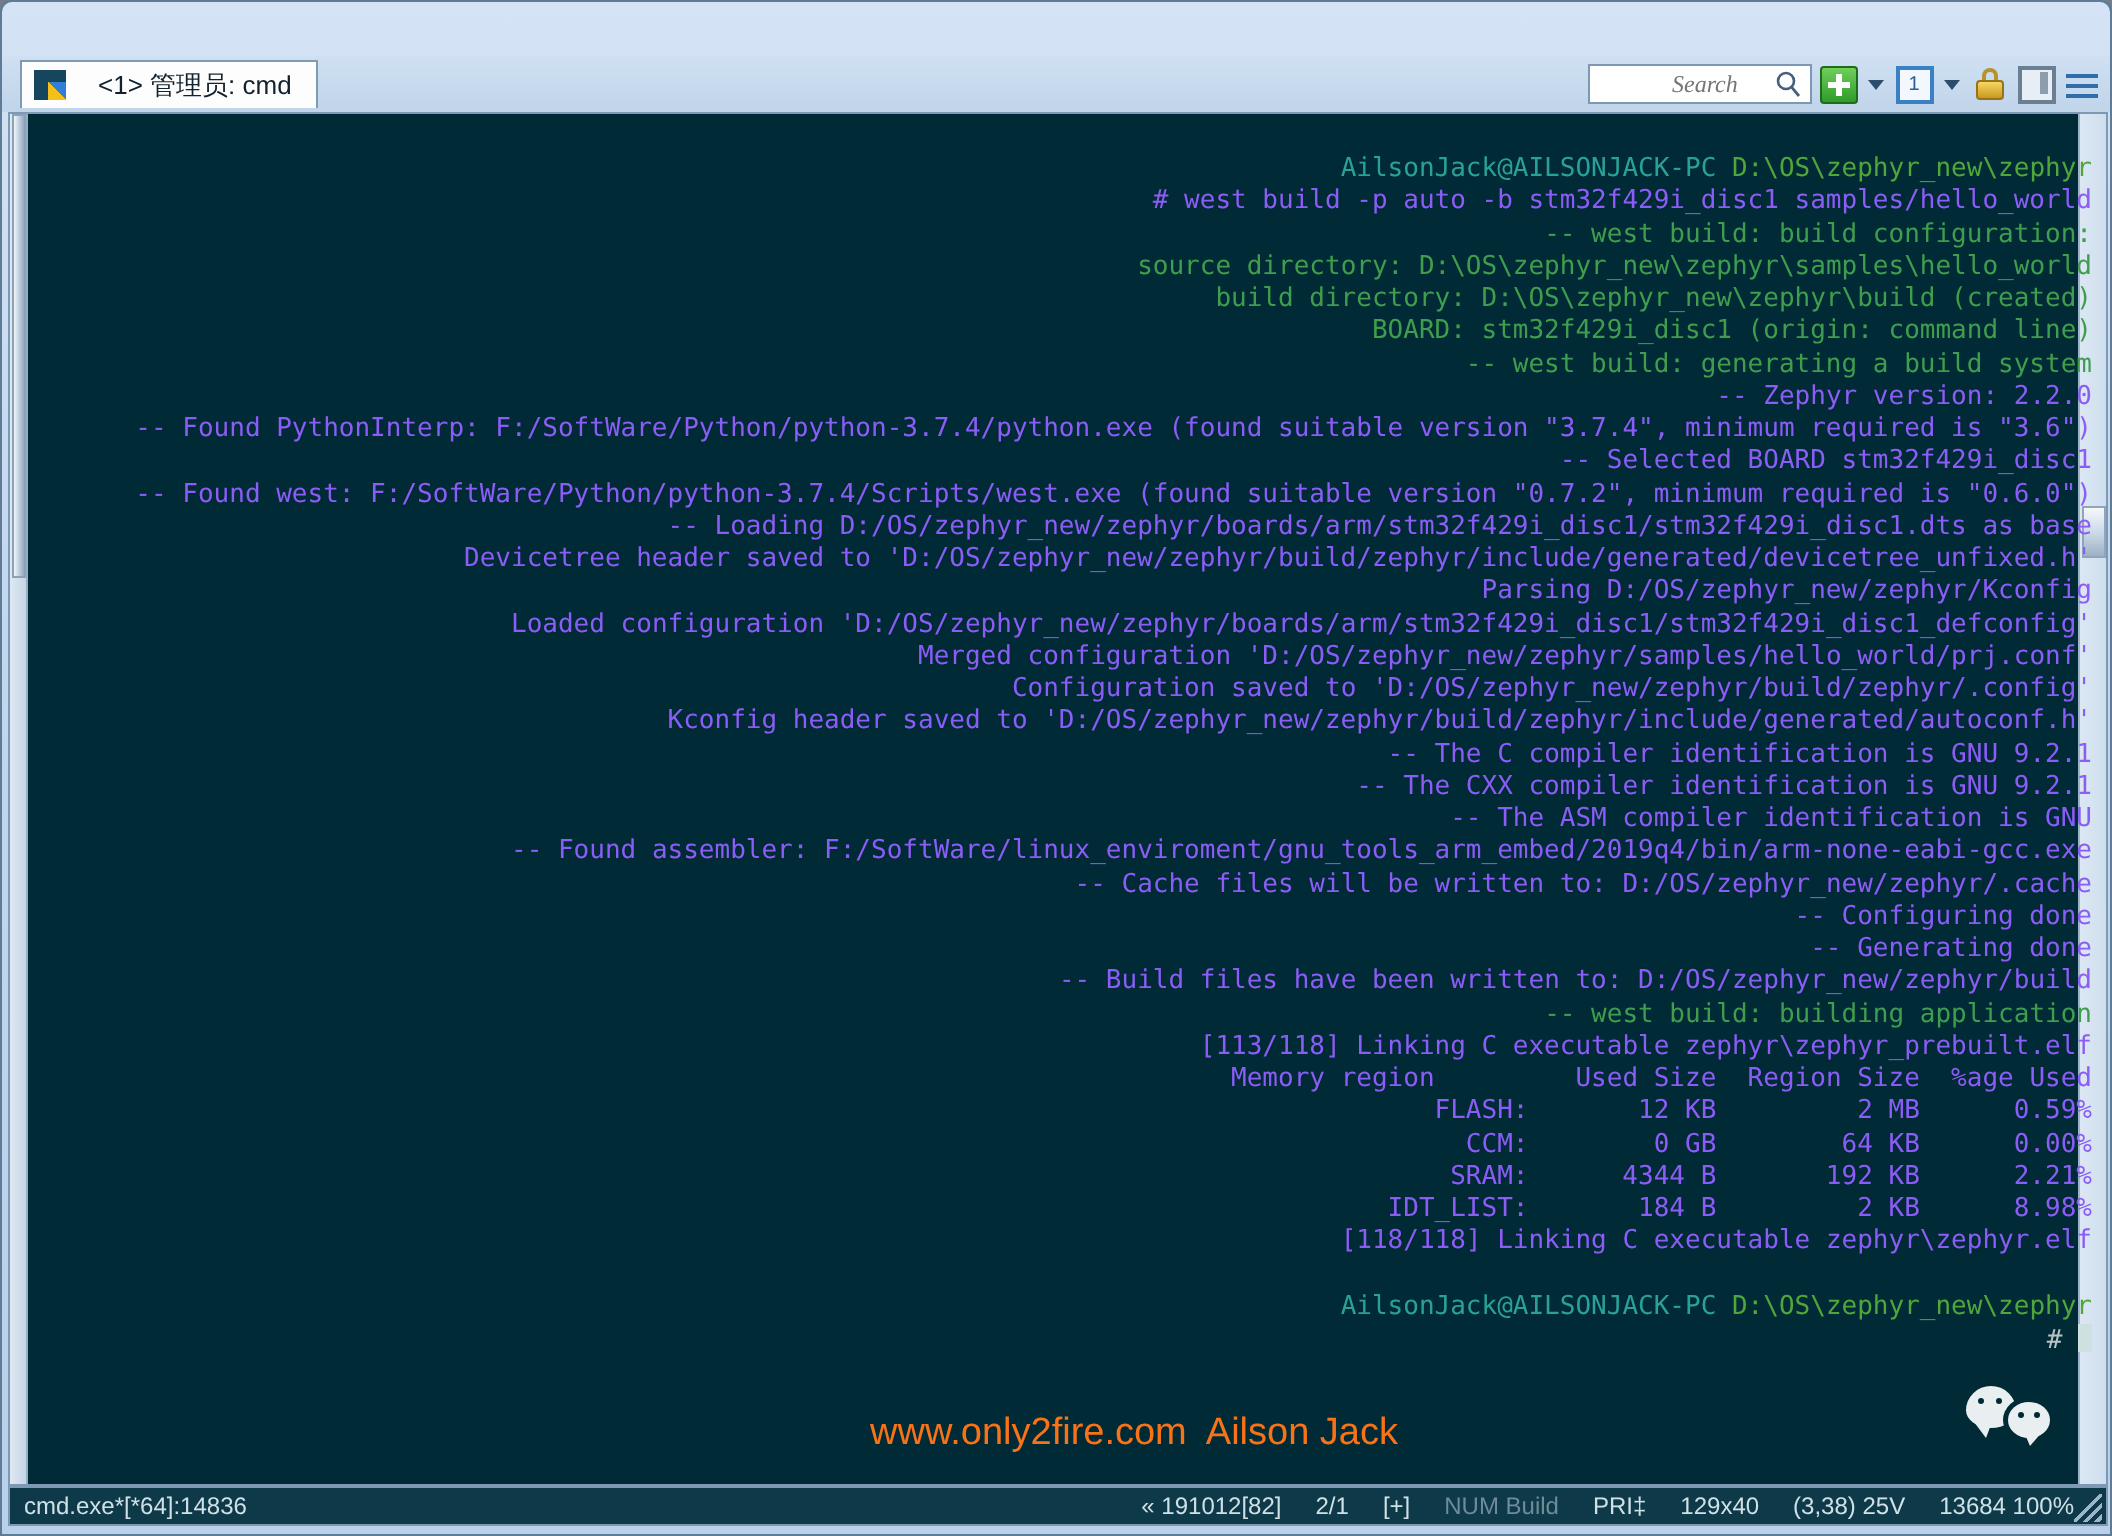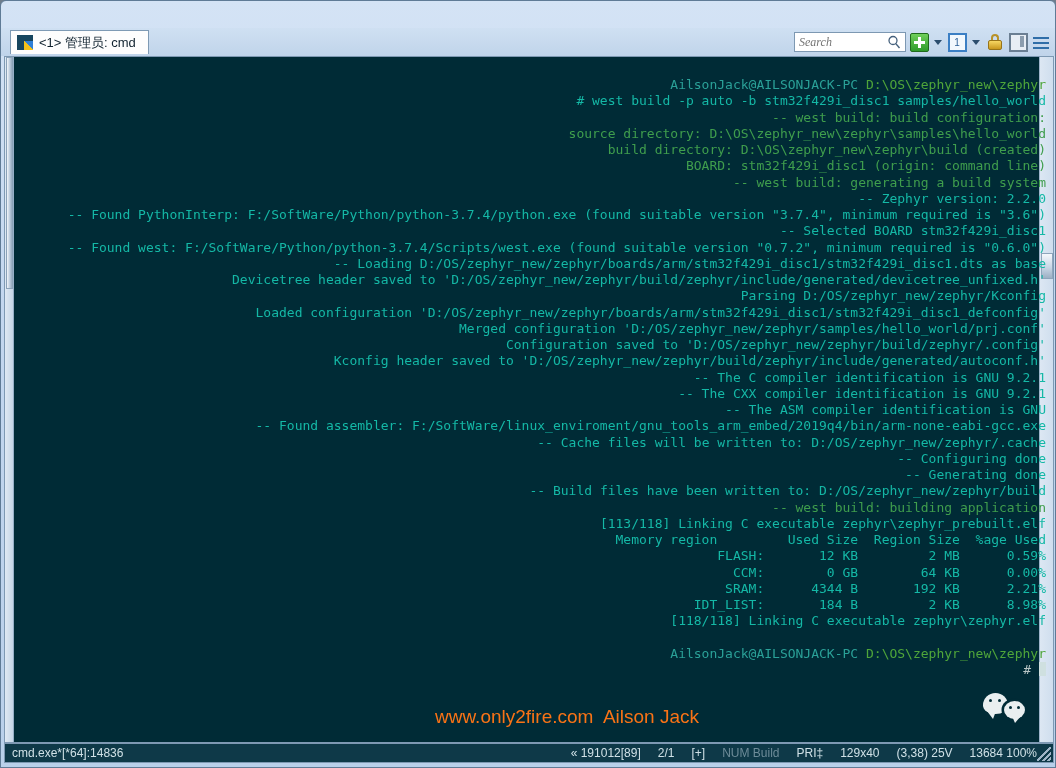--- a/index.html
+++ b/index.html
@@ -97,21 +97,21 @@
     background: linear-gradient(to bottom, #cfe0f2 0%, #c0d4ea 100%);
   }
   #tab-active {
     position: absolute; left: 9px; top: 2px;
     height: 24px;
     padding: 0 12px 0 6px;
     background: #fdfdfd;
     border: 1px solid #7e9ab4;
     border-bottom: none;
     box-sizing: border-box;
-    display: flex; align-items: center; gap: 6px;
+    display: flex; align-items: center; gap: 16px;
     font-size: 13px; color: #10222f;
     white-space: nowrap;
   }
   #tab-icon {
     width: 16px; height: 15px;
     background: #16455e;
     position: relative;
     flex: 0 0 auto;
   }
   #tab-icon::before {
@@ -135,21 +135,21 @@
     position: absolute; right: 6px; top: 3px;
     height: 22px;
     display: flex; align-items: center; gap: 3px;
   }
   #search-box {
     position: relative;
     width: 112px; height: 20px;
     background: #ffffff;
     border: 1px solid #7d98b2;
     box-sizing: border-box;
-    display: flex; align-items: center;
+    display: flex; align-items: center; padding-left: 37px;
   }
   #search-input {
     border: 0; outline: 0; background: transparent;
     font-family: "Liberation Serif", serif;
     font-style: italic;
     font-size: 12px; color: #4f5c69;
     width: 88px; margin-left: 4px;
     padding: 0;
   }
   #search-icon { position: absolute; right: 4px; top: 2px; }
@@ -274,21 +274,21 @@
     font-family: "DejaVu Sans Mono", "Liberation Mono", monospace;
     font-size: 13px;
     line-height: 16.25px;
     white-space: pre;
     color: #d8e4e4;
   }
   #term .line { height: 16.25px; text-align: right; }
   .c-user   { color: #2aa198; }
   .c-path   { color: #4fa63a; }
   .c-green  { color: #3f9e4d; }
-  .c-white  { color: #14b8a6; }
+  .c-white  { color: #8b5cf6; }
   .c-prompt { color: #b7c4c4; }
 
   #cursor {
     display: inline-block;
     width: 7px; height: 14px;
     background: #cfe0e0;
     vertical-align: -2px;
   }
 
   
@@ -454,21 +454,21 @@
           <span class="d2"></span>
           <span class="d3"></span>
           <span class="d4"></span>
       </div>
     </div>
   </div>
 
   <div id="statusbar">
     <div id="status-left">cmd.exe*[*64]:14836</div>
     <div id="status-right">
-        <span>« 191012[89]</span>
+        <span>« 191012[82]</span>
         <span>2/1</span>
         <span>[+]</span>
         <span class="dim">NUM Build</span>
         <span>PRI‡</span>
         <span>129x40</span>
         <span>(3,38) 25V</span>
         <span>13684 100%</span>
       </div>
     <div id="grip"></div>
   </div>

